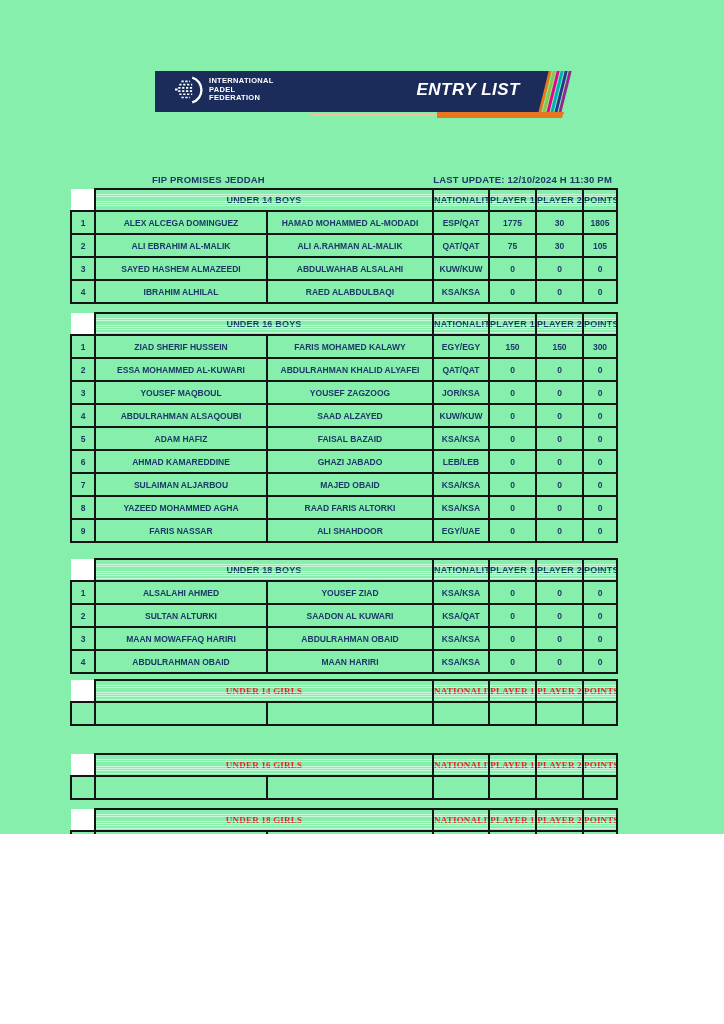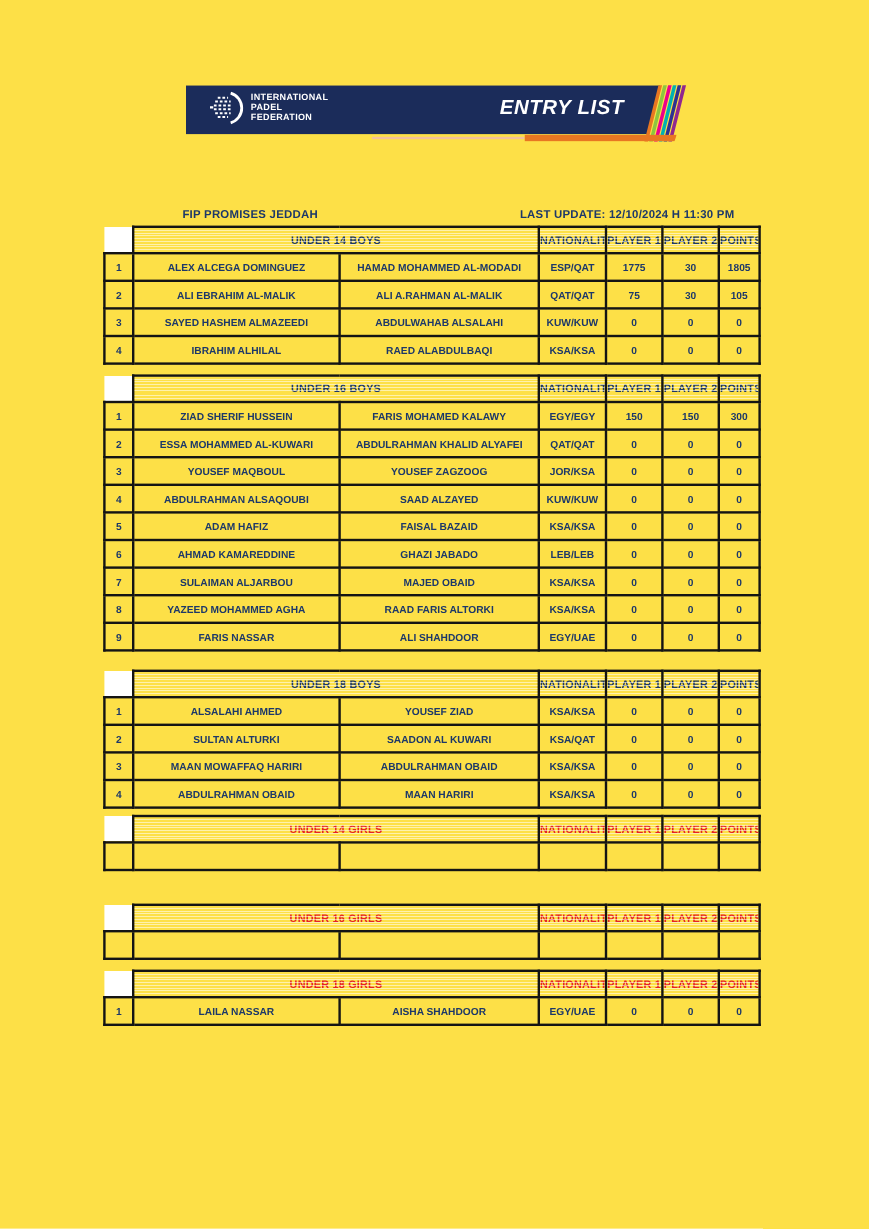--- a/index.html
+++ b/index.html
@@ -1,17 +1,17 @@
 <!DOCTYPE html>
 <html><head>
 <meta charset="utf-8">
 <style>
   html,body{margin:0;padding:0;background:#ffffff;}
   .page{
-    position:relative;width:724px;height:1024px;background:#fde047;overflow:hidden;
+    position:relative;width:724px;height:834px;background:#86efac;overflow:hidden;
     font-family:"Liberation Sans",sans-serif;
   }
   
   .banner{
     position:absolute;left:155px;top:71px;width:395px;height:41px;
     background:#1b2c5a;
     clip-path:polygon(0 0,100% 0,calc(100% - 11px) 100%,0 100%);
   }
   .logo{position:absolute;left:20px;top:5px;display:flex;align-items:center;gap:6px;}
   .logo-text{color:#ffffff;font-size:7.5px;line-height:8.5px;font-weight:bold;letter-spacing:.3px;}
@@ -31,35 +31,35 @@
   }
   .orange-line{position:absolute;left:310px;top:114px;width:127px;height:2px;background:#f2c09a;}
   
   .subheader{
     position:absolute;left:152px;top:134px;width:460px;
     display:flex;justify-content:space-between;align-items:baseline;
     color:#1d3869;font-weight:bold;font-size:9.5px;letter-spacing:.2px;margin-top:40px;
   }
   
   table.tbl{
-    position:absolute;left:86px;border-collapse:collapse;table-layout:fixed;width:546px;
+    position:absolute;left:70px;border-collapse:collapse;table-layout:fixed;width:546px;
     font-weight:bold;color:#1d3869;
   }
   table.tbl td,table.tbl th{
     border:2px solid #141414;padding:0;height:21px;text-align:center;
     font-size:8.5px;overflow:hidden;white-space:nowrap;
   }
   table.tbl thead td.ghost{border:none;background:#ffffff;}
   table.tbl thead th{height:18px;font-size:9px;position:relative;letter-spacing:.2px;}
   
   table.tbl thead th::after{
     content:"";position:absolute;inset:0;pointer-events:none;
     background:repeating-linear-gradient(0deg,rgba(255,255,255,0) 0 1.5px,rgba(255,255,255,.55) 1.5px 2.3px);
   }
-  table.tbl.red thead th{color:#e62227;}
+  table.tbl.red thead th{color:#e62227;font-family:Liberation Serif, serif;}
   table.tbl.navy thead th{color:#1d3869;}
   td.c0{text-align:right;padding-right:4px;}
   col.w0{width:24px;}col.w1{width:172px;}col.w2{width:166px;}
   col.w3{width:56px;}col.w4{width:47px;}col.w5{width:47px;}col.w6{width:34px;}
 </style>
 </head>
 <body>
 
 <div class="page">
 

